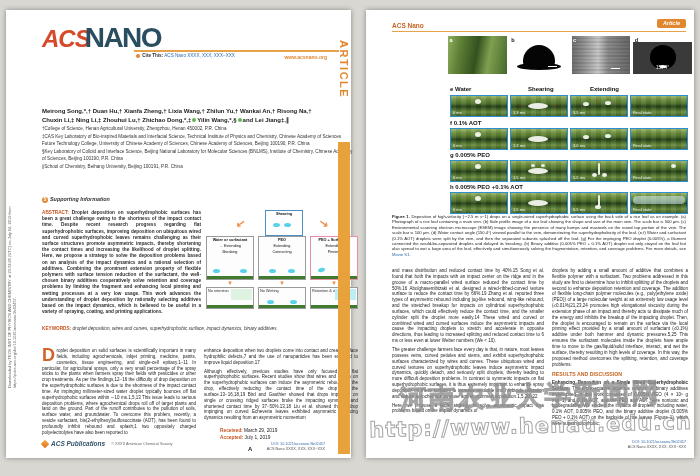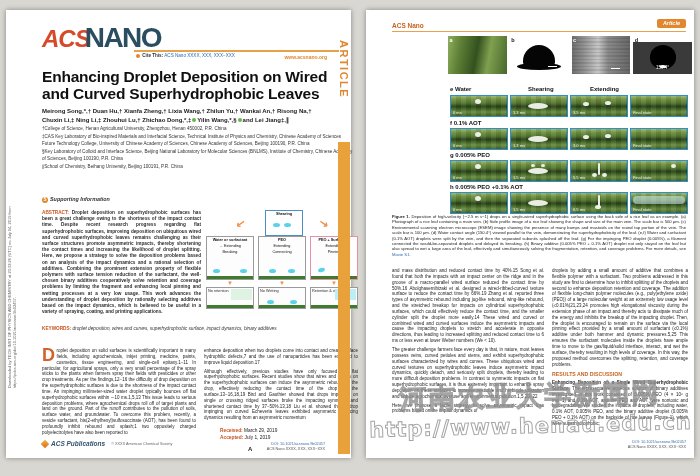--- a/index.html
+++ b/index.html
@@ -155,21 +155,20 @@
     <span class="acs">ACS</span><span class="nano">NANO</span>
   </div>
   <div class="logo-rule"></div>
   <div class="cite-row">
     <span class="cite-dot"></span>
     <b>Cite This:</b>
     <span class="cite-ref">ACS Nano XXXX, XXX, XXX−XXX</span>
   </div>
   <div class="site">www.acsnano.org</div>
 
-  <div class="title">Enhancing Droplet Deposition on Wired and Curved Superhydrophobic Leaves</div>
 
   <div class="authors">
     <div>Meirong Song,*,† Duan Hu,† Xianfa Zheng,† Lixia Wang,† Zhilun Yu,† Wankai An,† Risong Na,†</div>
     <div>
       <span>Chuxin Li,‡ Ning Li,‡ Zhouhui Lu,† Zhichao Dong,*,‡</span><span class="orcid"></span><span>Yilin Wang,*,§</span><span class="orcid"></span><span>and Lei Jiang‡,∥</span>
     </div>
   </div>
 
   <div class="affils">
     <div>†College of Science, Henan Agricultural University, Zhengzhou, Henan 450002, P.R. China</div>

